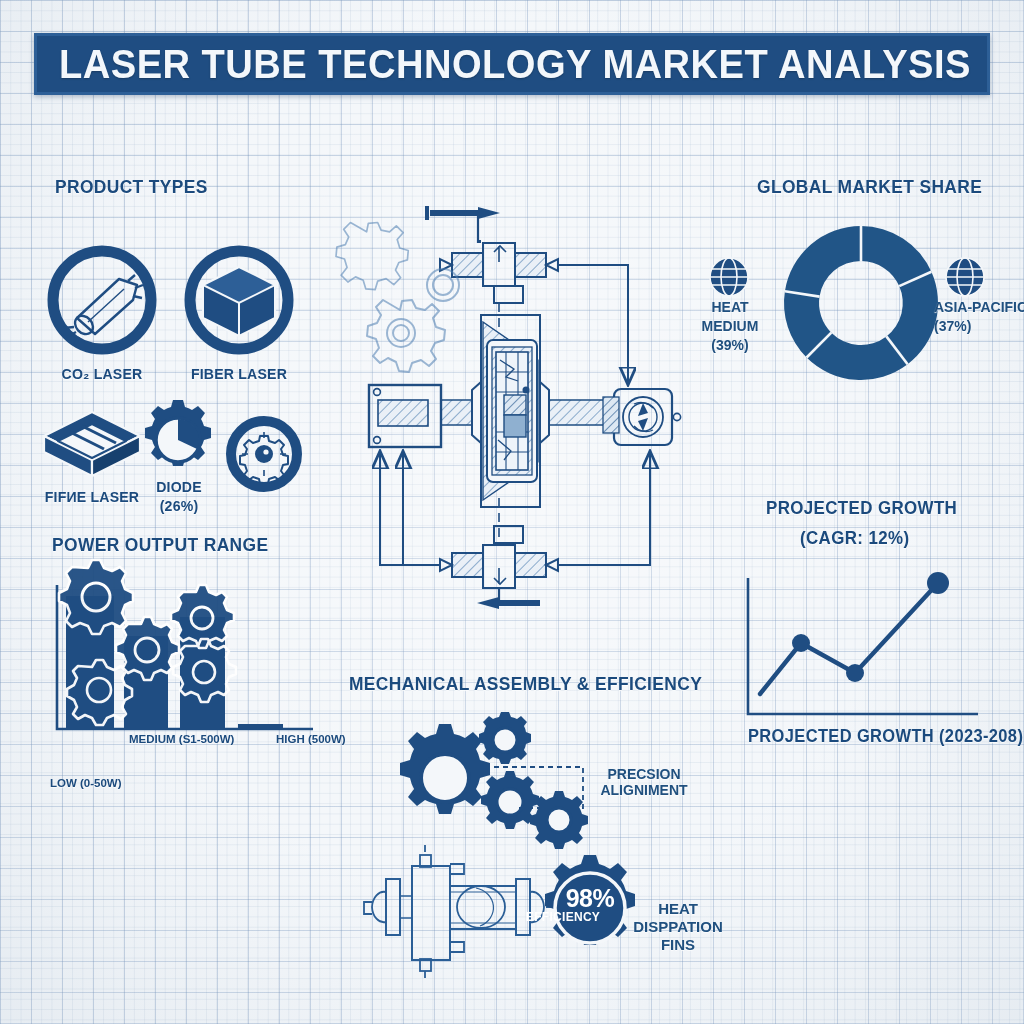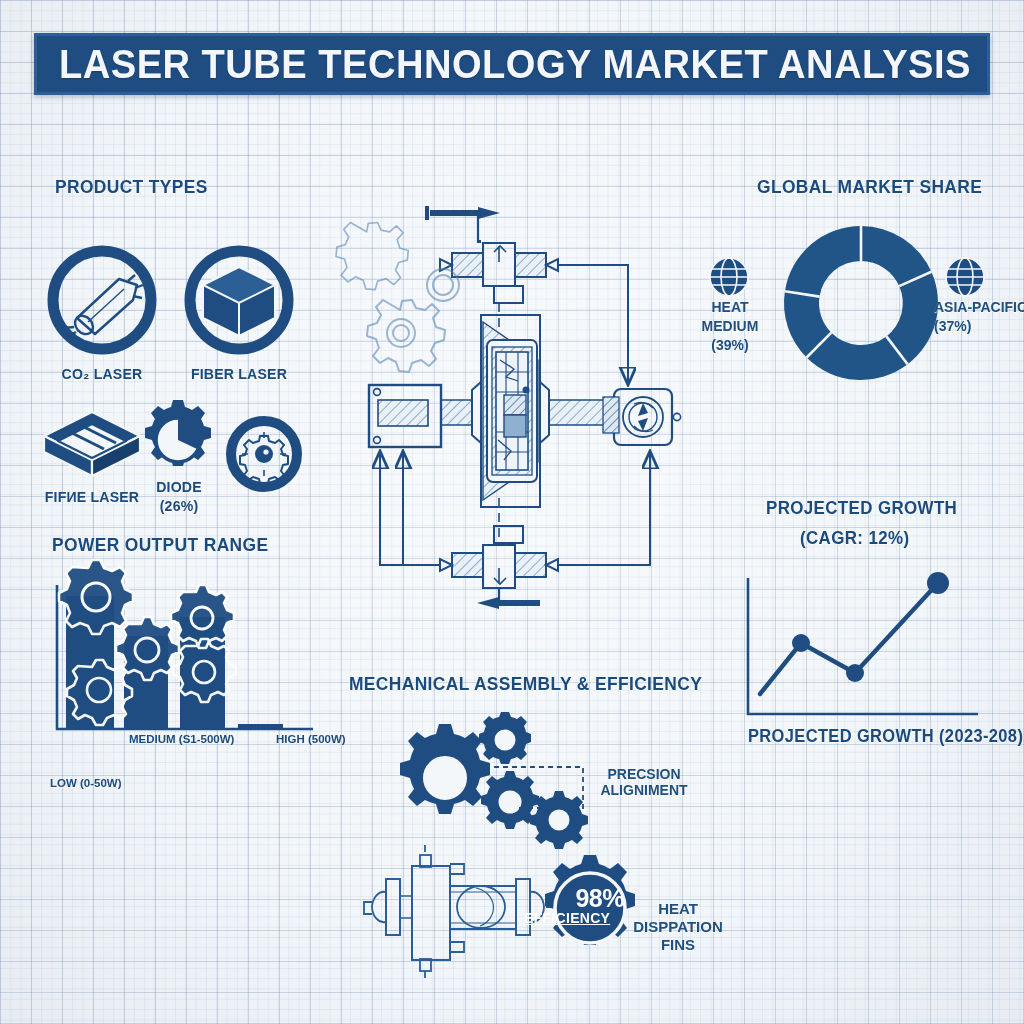--- a/index.html
+++ b/index.html
@@ -414,22 +414,22 @@
     <path d="M450 864 l14 0 l0 10 l-14 0" stroke-width="1.8"></path>
     <path d="M450 942 l14 0 l0 10 l-14 0" stroke-width="1.8"></path>
     <path d="M546 907 h58" stroke-dasharray="6 5" stroke-width="1.8"></path>
   </g>
 
   <g transform="translate(590,908)">
     <path d="M-6 -53 h12 l3 9 a37 37 0 0 1 11 5 l8 -6 l9 9 l-6 8 a37 37 0 0 1 5 11 l9 3 v12 l-9 3 a37 37 0 0 1 -5 11 l6 8 l-9 9 l-8 -6 a37 37 0 0 1 -11 5 l-3 9 h-12 l-3 -9 a37 37 0 0 1 -11 -5 l-8 6 l-9 -9 l6 -8 a37 37 0 0 1 -5 -11 l-9 -3 v-12 l9 -3 a37 37 0 0 1 5 -11 l-6 -8 l9 -9 l8 6 a37 37 0 0 1 11 -5 Z" fill="#1f4d82"></path>
     <circle cx="0" cy="0" r="35" fill="#1f4d82" stroke="#f4f7fa" stroke-width="3.5"></circle>
   </g>
 </svg>
-<div style="position:absolute;left:556px;top:884px;width:68px;text-align:right;color:#ffffff;font-weight:bold;font-size:25px;letter-spacing:-.5px;">98%</div>
-<div style="position:absolute;left:524px;top:910px;width:78px;text-align:center;color:#ffffff;font-weight:bold;font-size:14px;letter-spacing:.3px;text-decoration:underline;">EFFICIENCY</div>
+<div style="position:absolute;left:556px;top:884px;width:68px;text-align:center;color:#ffffff;font-weight:bold;font-size:25px;letter-spacing:-.5px;">98%</div>
+<div style="position:absolute;left:524px;top:910px;width:78px;text-align:center;color:#ffffff;font-weight:bold;font-size:12px;letter-spacing:.3px;">EFFICIENCY</div>
 
 <div class="tiny-label" style="left:592px;top:766px;width:104px;font-size:14px;line-height:16px;">
   <div>PRECSION</div>
   <div>ALIGNIMENT</div>
 </div>
 <div class="tiny-label" style="left:626px;top:900px;width:104px;font-size:15px;line-height:18px;">
   <div>HEAT</div>
   <div>DISPPATION FINS</div>
 </div>
 

